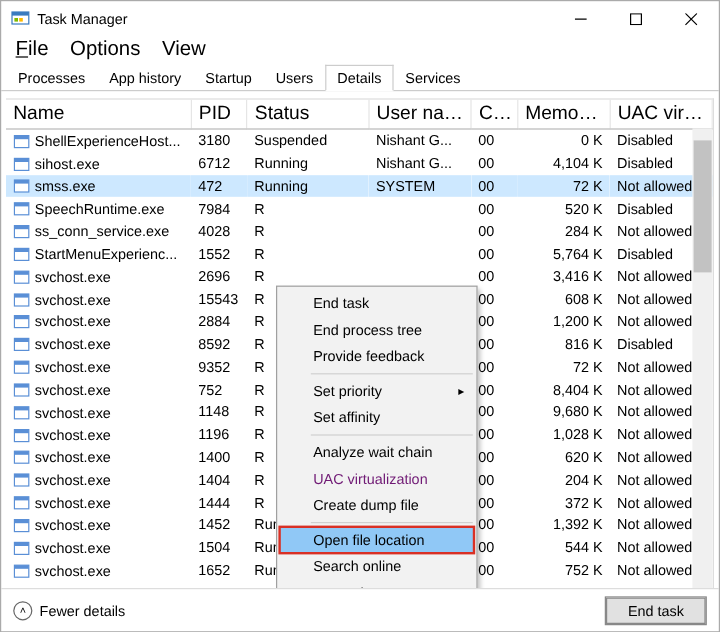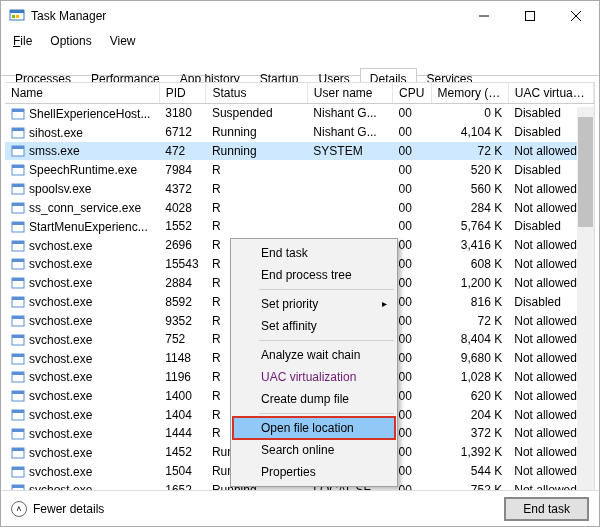--- a/index.html
+++ b/index.html
@@ -5,31 +5,31 @@
   * { box-sizing: border-box; }
   html, body { margin:0; padding:0; font-family: "Segoe UI", Arial, sans-serif; font-size:12px; color:#000; background:#fff; }
   .window { width:600px; height:527px; border:1px solid #aaa; display:flex; flex-direction:column; position:relative; }
   
   .titlebar { height:30px; display:flex; align-items:center; justify-content:space-between; padding-left:8px; }
   .titlebar-left { display:flex; align-items:center; gap:6px; }
   .titlebar-title { font-size:12px; }
   .win-controls { display:flex; }
   .win-btn { width:46px; height:30px; display:flex; align-items:center; justify-content:center; }
   
-  .menubar { height:20px; display:flex; align-items:center; gap:2px; padding:0 4px; font-size:12px; }
+  .menubar { height:20px; display:flex; align-items:center; gap:2px; padding:0 4px; font-size:17px; }
   .menu-item { padding:1px 8px; }
   .menu-item u { text-decoration: underline; }
   
   .tabs { display:flex; padding:2px 4px 0 4px; border-bottom:1px solid #ccc; }
-  .tab { padding:3px 9px; font-size:12px; border:1px solid transparent; border-bottom:none; position:relative; top:15px; }
+  .tab { padding:3px 9px; font-size:12px; border:1px solid transparent; border-bottom:none; position:relative; top:1px; }
   .tab.active { border-color:#ccc; background:#fff; border-bottom:1px solid #fff; }
   
   .table-wrap { flex:1; overflow:hidden; position:relative; margin:6px 4px 0 4px; border:1px solid #ddd; border-left:none; border-bottom:none; }
   .grid { width:100%; border-collapse:collapse; table-layout:fixed; }
-  .grid th { text-align:left; font-weight:normal; font-size:12px; padding:3px 6px; border-right:1px solid #e5e5e5; border-bottom:1px solid #ccc; background:#fff; white-space:nowrap; overflow:hidden; text-overflow:ellipsis; }
+  .grid th { text-align:left; font-weight:normal; font-size:16px; padding:3px 6px; border-right:1px solid #e5e5e5; border-bottom:1px solid #ccc; background:#fff; white-space:nowrap; overflow:hidden; text-overflow:ellipsis; }
   .grid td { font-size:12px; padding:2px 6px; white-space:nowrap; overflow:hidden; text-overflow:ellipsis; height:18px; }
   .grid tr.selected td { background:#cde8ff; }
   .col-name { width:152px; }
   .col-pid { width:46px; text-align:left; }
   .col-status { width:100px; }
   .col-user { width:84px; }
   .col-cpu { width:38px; text-align:right; }
   .col-mem { width:76px; text-align:right; }
   .col-uac { width:84px; }
   td.col-cpu, th.col-cpu { text-align:left; }
@@ -91,21 +91,20 @@
   </div>
 
   <div class="menubar">
     <span class="menu-item"><u>F</u>ile</span>
     <span class="menu-item">Options</span>
     <span class="menu-item">View</span>
   </div>
 
   <div class="tabs" id="tabs">
       <div class="tab">Processes</div>
-      <div class="tab">Performance</div>
       <div class="tab">App history</div>
       <div class="tab">Startup</div>
       <div class="tab">Users</div>
       <div class="tab active">Details</div>
       <div class="tab">Services</div>
     </div>
 
   <div class="table-wrap">
     <table class="grid">
       <thead>
@@ -165,32 +164,20 @@
             <td class="col-status">R</td>
             <td class="col-user"></td>
             <td class="col-cpu">00</td>
             <td class="col-mem">520 K</td>
             <td class="col-uac">Disabled</td>
           </tr>
           <tr>
             <td class="col-name"><span class="proc-icon"><svg width="14" height="14" viewBox="0 0 14 14">
                   <rect x="1" y="2" width="12" height="10" fill="#fff" stroke="#5a8fd6"></rect>
                   <rect x="1" y="2" width="12" height="3" fill="#5a8fd6"></rect>
-                </svg></span><span class="proc-name">spoolsv.exe</span></td>
-            <td class="col-pid">4372</td>
-            <td class="col-status">R</td>
-            <td class="col-user"></td>
-            <td class="col-cpu">00</td>
-            <td class="col-mem">560 K</td>
-            <td class="col-uac">Not allowed</td>
-          </tr>
-          <tr>
-            <td class="col-name"><span class="proc-icon"><svg width="14" height="14" viewBox="0 0 14 14">
-                  <rect x="1" y="2" width="12" height="10" fill="#fff" stroke="#5a8fd6"></rect>
-                  <rect x="1" y="2" width="12" height="3" fill="#5a8fd6"></rect>
                 </svg></span><span class="proc-name">ss_conn_service.exe</span></td>
             <td class="col-pid">4028</td>
             <td class="col-status">R</td>
             <td class="col-user"></td>
             <td class="col-cpu">00</td>
             <td class="col-mem">284 K</td>
             <td class="col-uac">Not allowed</td>
           </tr>
           <tr>
             <td class="col-name"><span class="proc-icon"><svg width="14" height="14" viewBox="0 0 14 14">
@@ -374,20 +361,21 @@
           </tr>
         </tbody>
     </table>
     <div class="scrollbar">
       <div class="scrollbar-thumb"></div>
     </div>
 
     <div class="context-menu">
       <div class="cm-item">End task</div>
       <div class="cm-item">End process tree</div>
+      <div class="cm-item">Provide feedback</div>
       <div class="cm-sep"></div>
       <div class="cm-item"><span>Set priority</span><span class="cm-arrow">▸</span></div>
       <div class="cm-item">Set affinity</div>
       <div class="cm-sep"></div>
       <div class="cm-item">Analyze wait chain</div>
       <div class="cm-item disabled">UAC virtualization</div>
       <div class="cm-item">Create dump file</div>
       <div class="cm-sep"></div>
       <div class="cm-item highlight">Open file location</div>
       <div class="cm-item">Search online</div>

